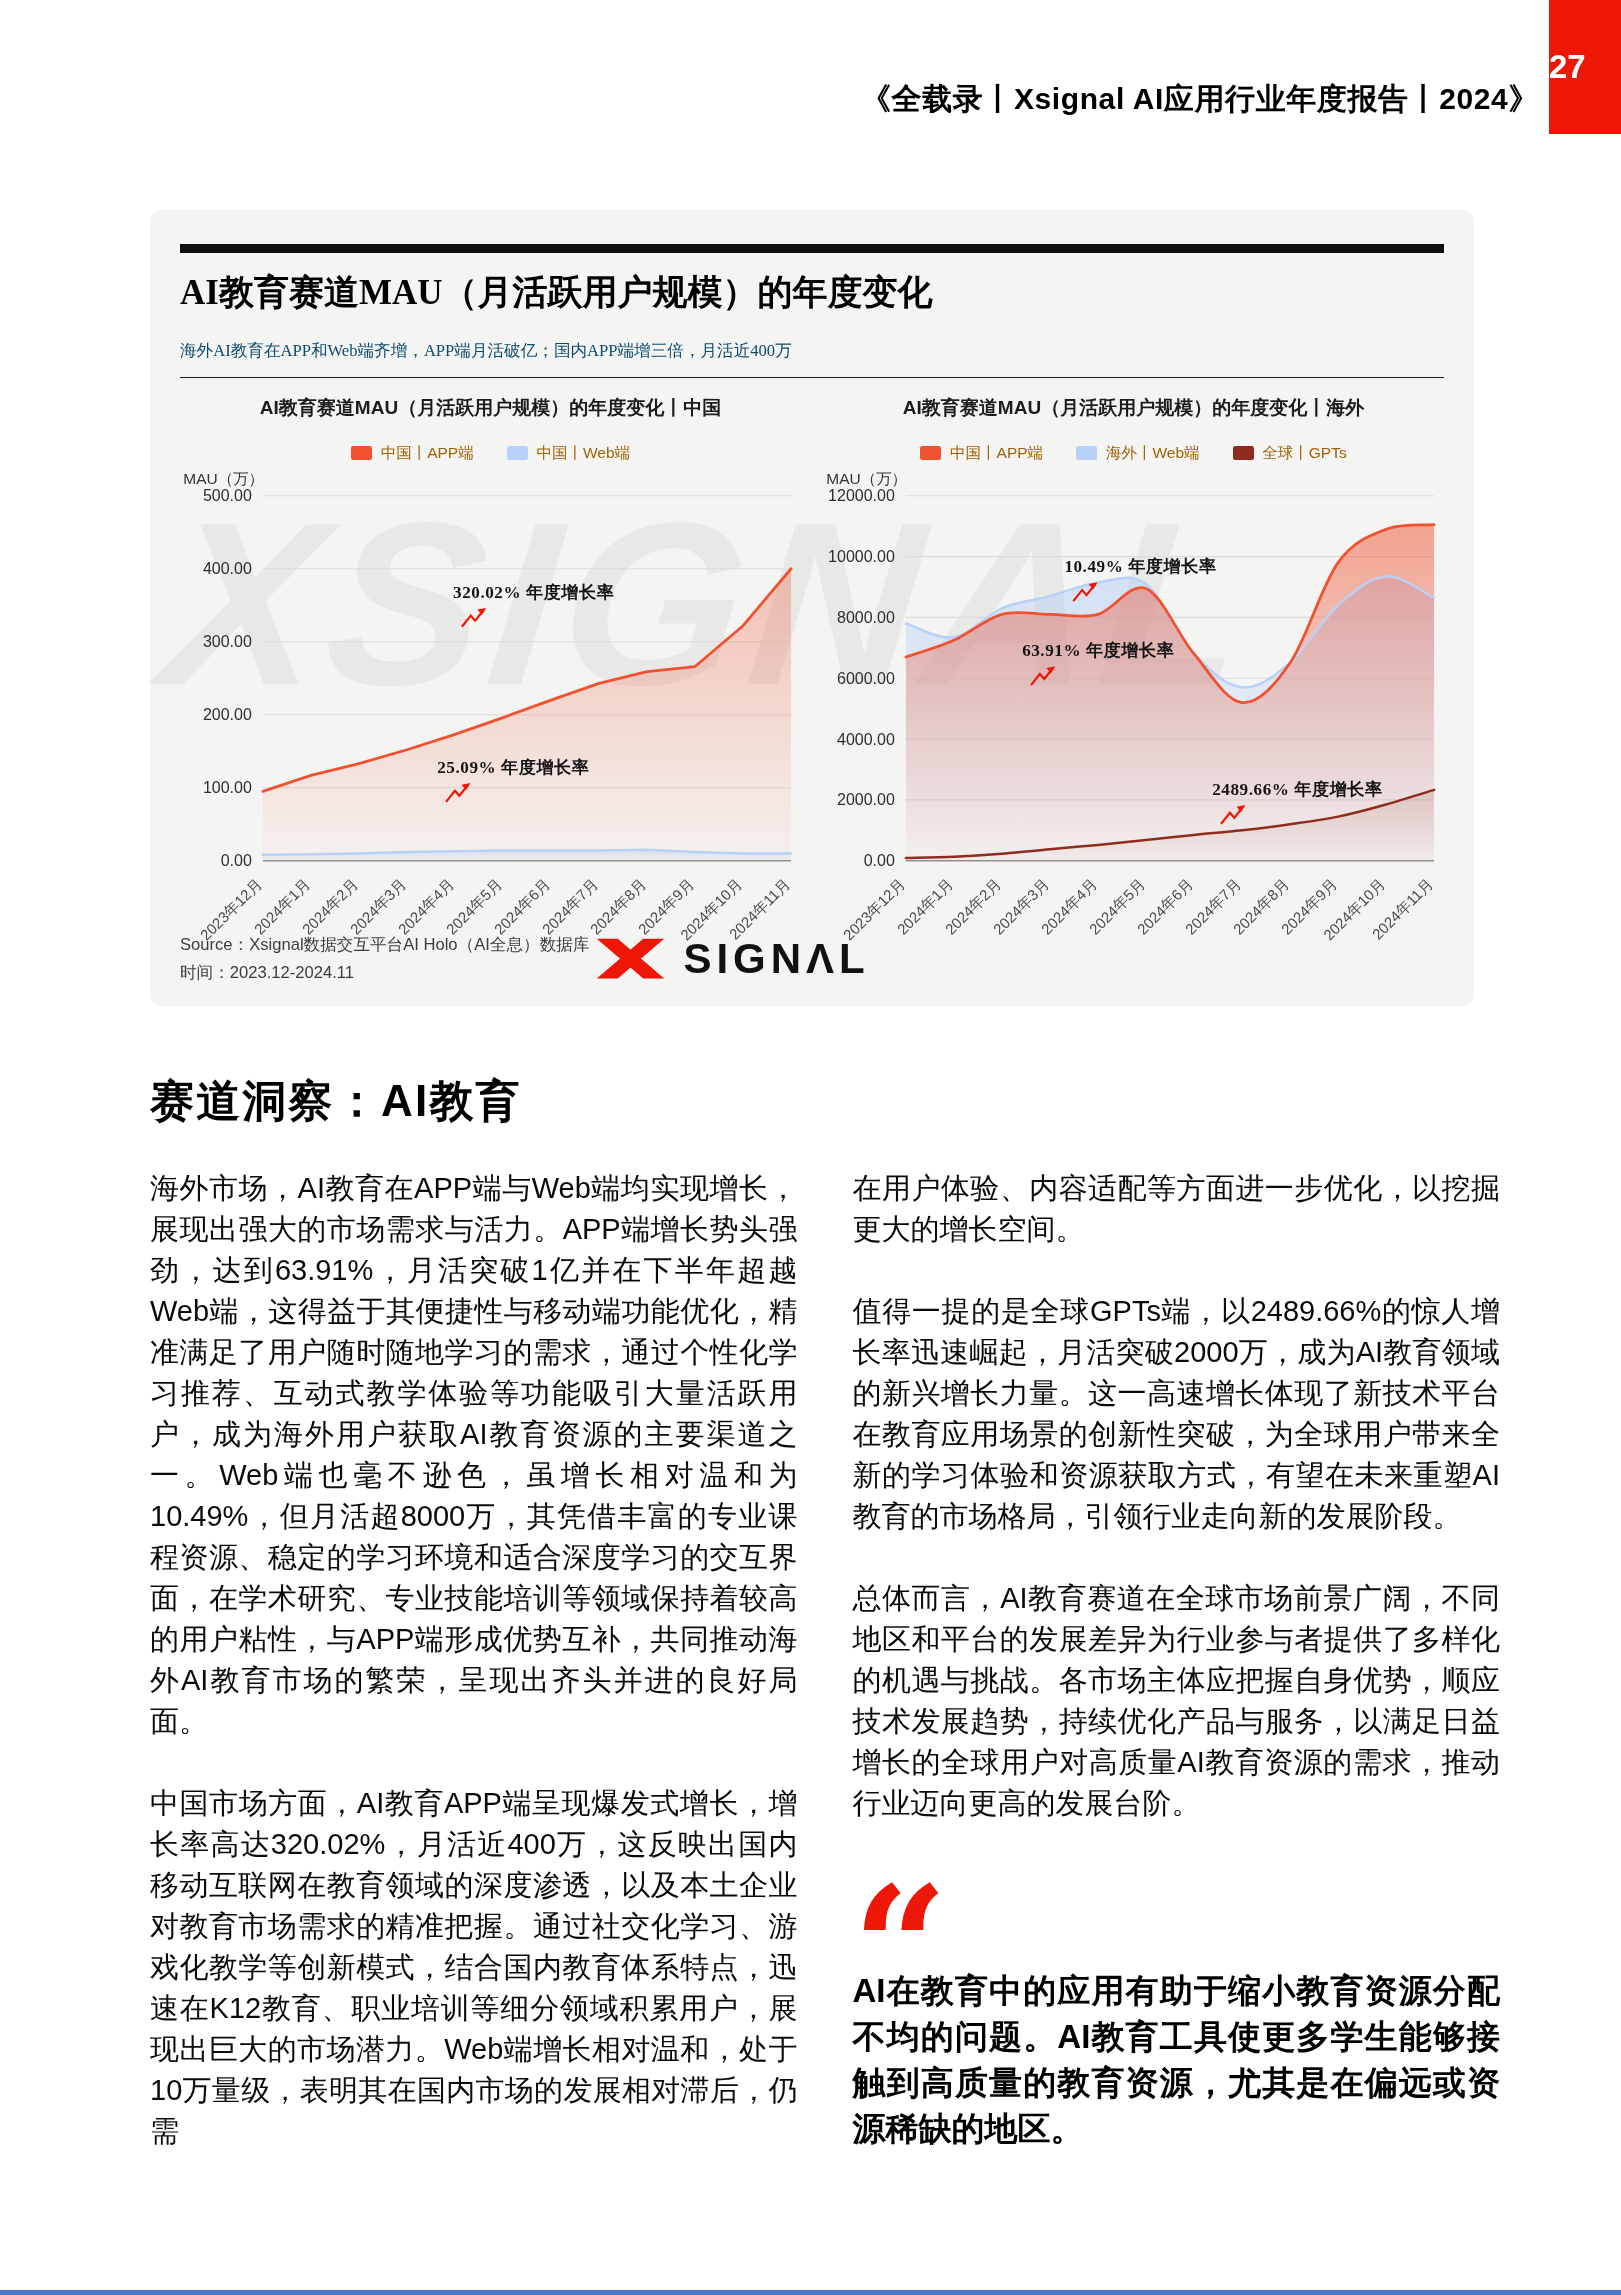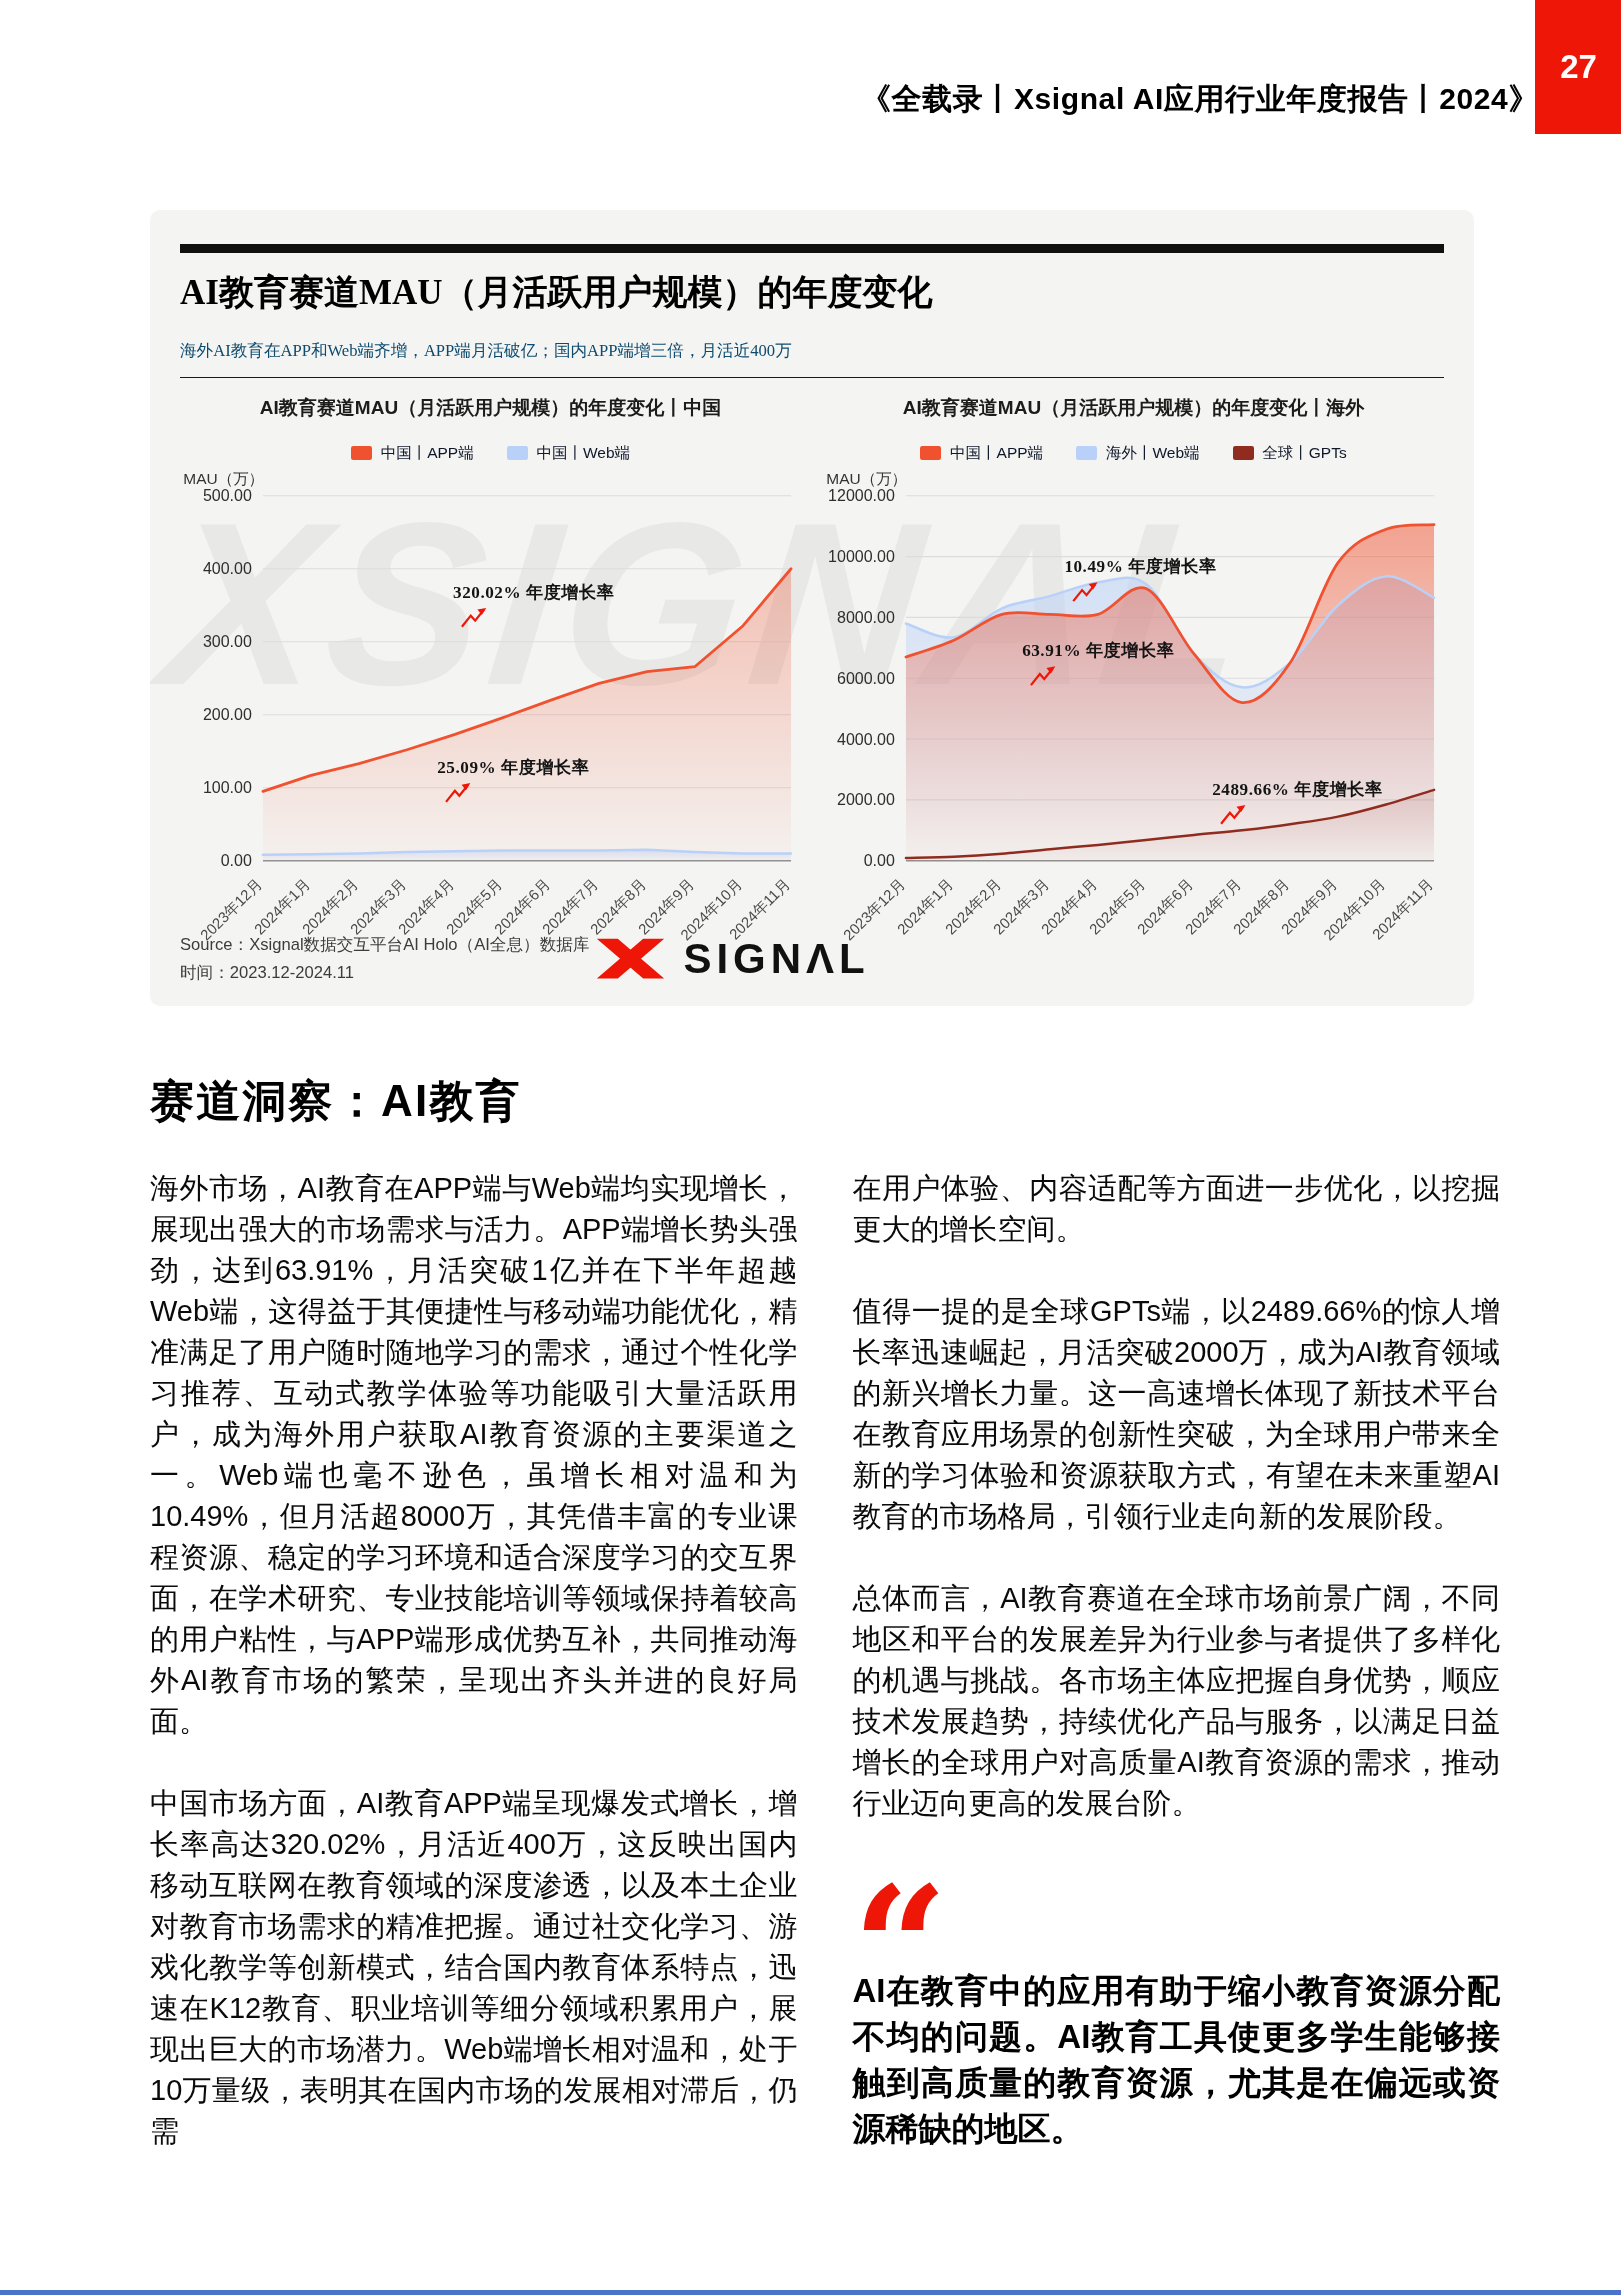--- a/index.html
+++ b/index.html
@@ -7,22 +7,22 @@
     width:1622px;height:2295px;position:relative;background:#ffffff;
     font-family:"Liberation Sans",sans-serif;color:#0a0a0a;overflow:hidden;
   }
   svg{overflow:visible;}
   
   .header-title{
     position:absolute;top:79px;right:83px;
     font-size:30px;font-weight:700;color:#000;letter-spacing:0.6px;
   }
   .page-box{
-    position:absolute;top:0;right:0;width:87px;height:134px;
-    display:flex;align-items:center;justify-content:center;
+    position:absolute;top:0;right:0;width:73px;height:134px;
+    display:flex;align-items:center;justify-content:flex-start;
     color:#fff;font-size:33px;font-weight:700;
   }
   
   .card{
     position:absolute;left:150px;top:210px;width:1324px;height:796px;
     background:#f4f4f2;border-radius:10px;overflow:hidden;
   }
   .card-inner{position:relative;padding:0 30px;height:100%;}
   .card-topbar{margin-top:34px;height:8.8px;background:#101010;}
   .card-title{
@@ -42,21 +42,21 @@
   .charts-row{position:relative;z-index:1;display:flex;gap:22px;margin-top:2.2px;}
   .chart-box{width:621px;}
   .chart-title{
     margin-top:14.4px;text-align:center;font-size:19px;font-weight:700;color:#1c1c1c;
   }
   .legend{
     display:flex;justify-content:center;align-items:center;gap:33px;margin-top:21px;height:22px;
   }
   .legend-item{display:flex;align-items:center;gap:8.8px;}
   .legend-swatch{width:21px;height:14.4px;border-radius:2.2px;}
-  .legend-label{font-size:15.5px;color:#0f172a;}
+  .legend-label{font-size:15.5px;color:#a16207;}
   .chart-mount{margin-top:3.3px;}
   .card-footer{
     position:relative;z-index:1;display:flex;justify-content:flex-start;
     align-items:center;margin-top:-25.4px;
   }
   .source-block{font-size:16.6px;color:#3c3c3c;line-height:28px;}
   .logo{display:flex;align-items:center;gap:11px;}
   .logo-text{font-size:42px;font-weight:700;letter-spacing:5px;color:#111;}
   
   .article-title{

